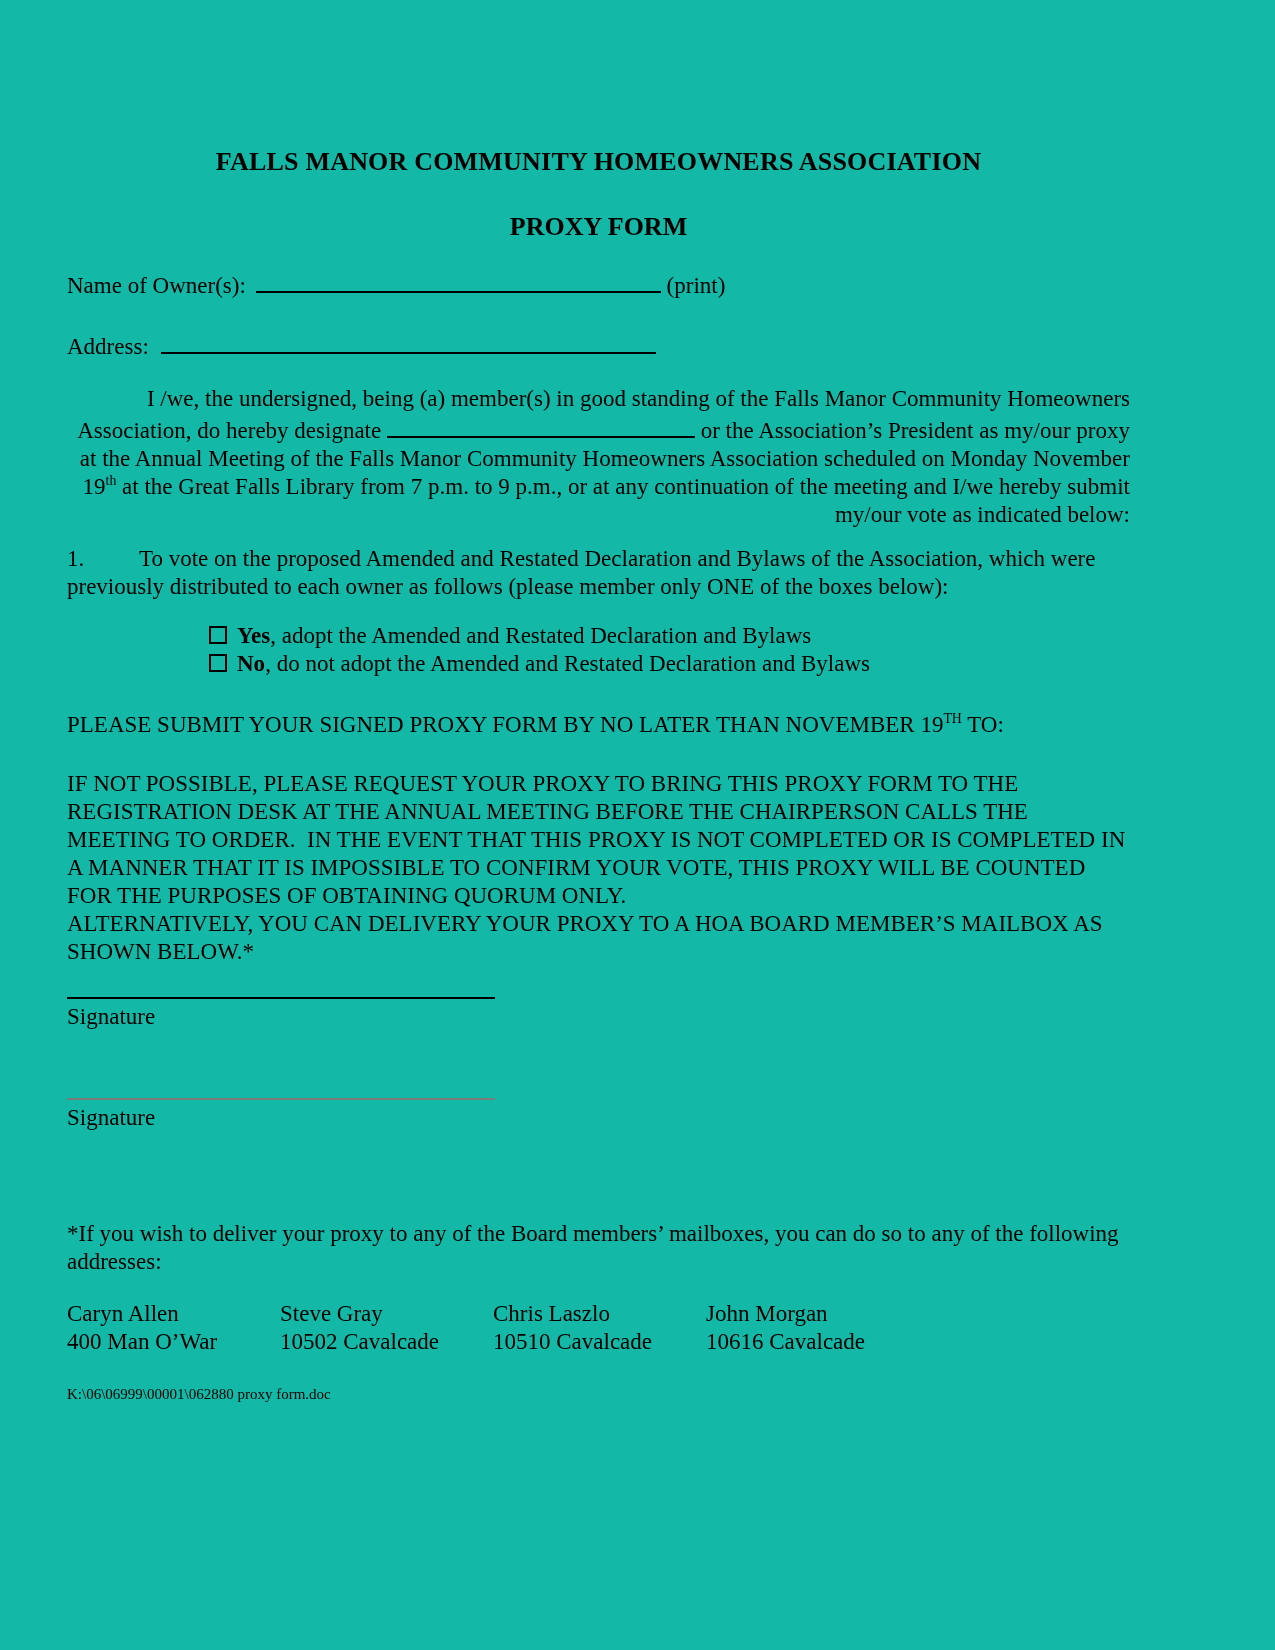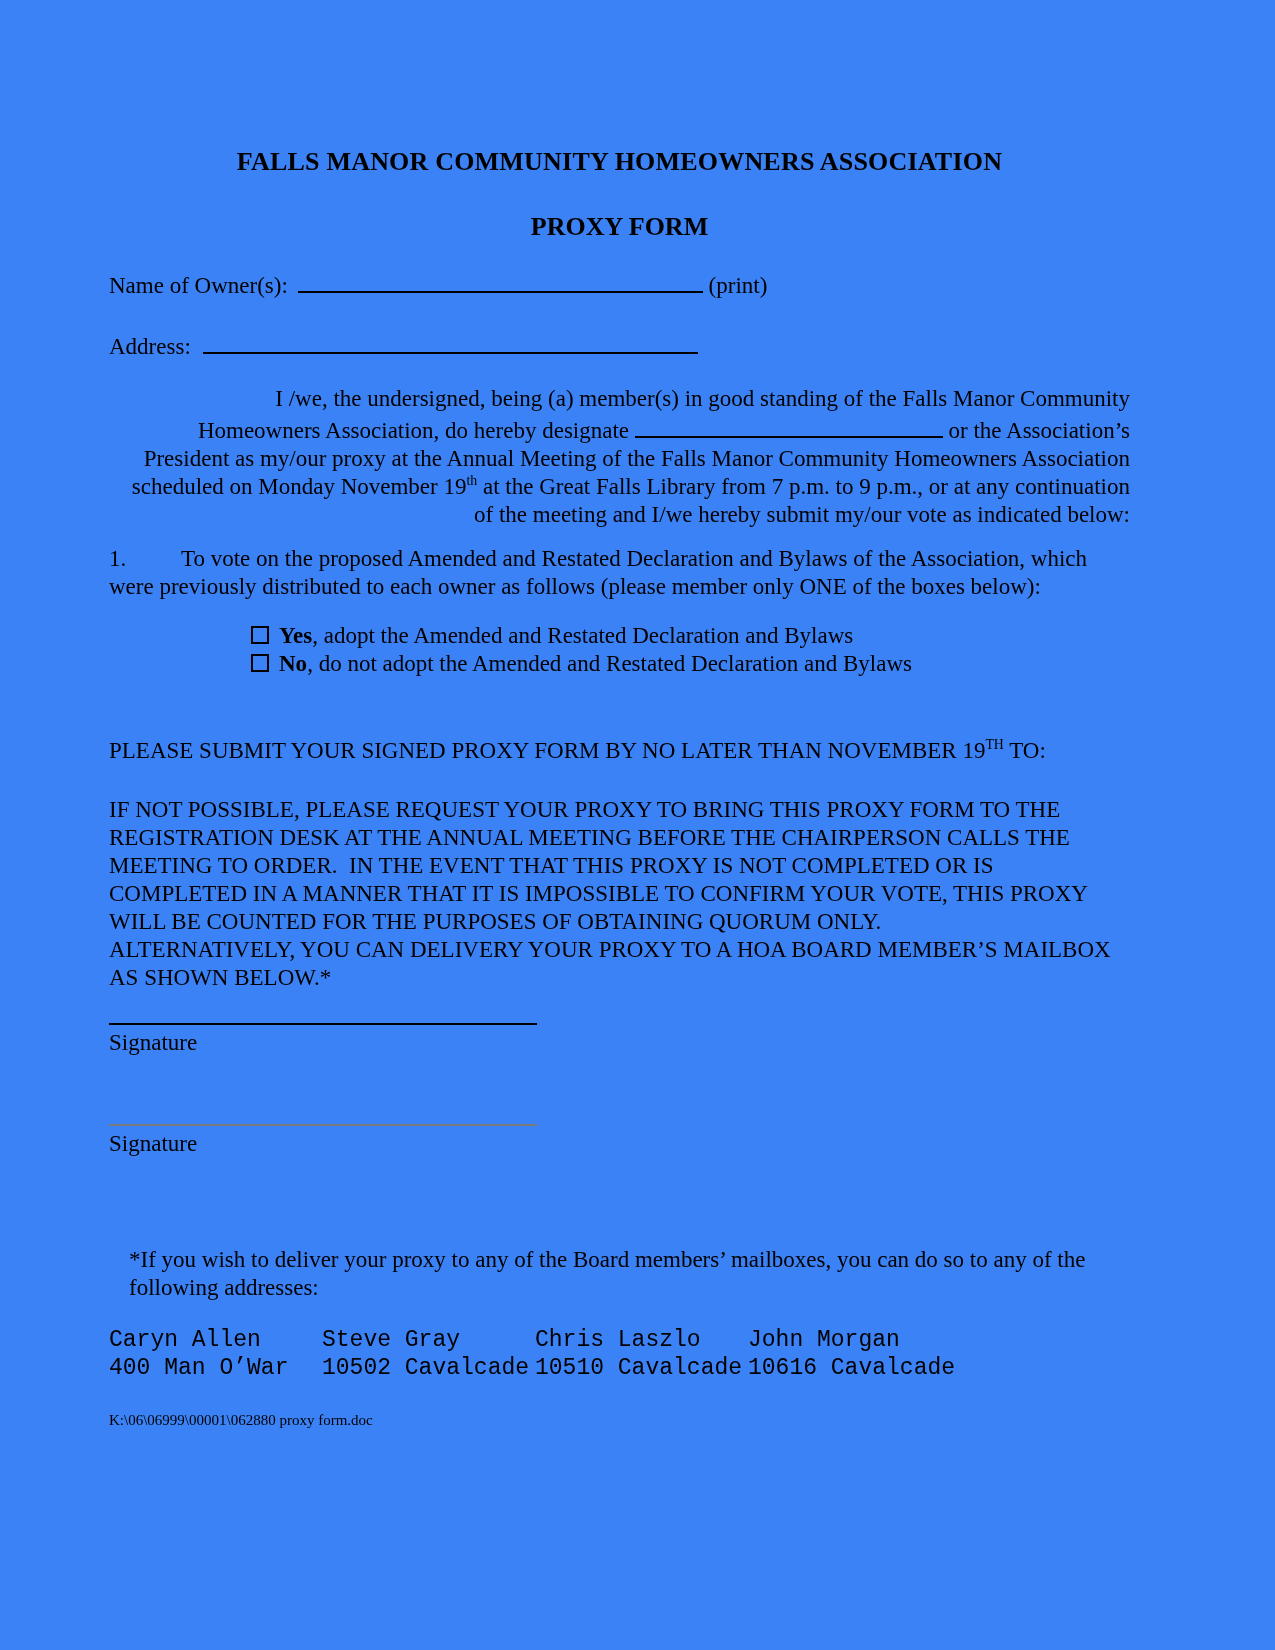--- a/index.html
+++ b/index.html
@@ -1,51 +1,51 @@
 <!DOCTYPE html>
 <html><head>
 <meta charset="utf-8">
 <style>
   html,body{margin:0;padding:0;background:#ffffff;}
   .page{
     position:relative;
     width:1275px;height:1650px;
     margin:0 auto;
-    background:#3b82f6;
+    background:#14b8a6;
     box-sizing:border-box;
-    padding:148px 145px 0 109px;
+    padding:148px 145px 0 67px;
     font-family:"Liberation Serif","DejaVu Serif",serif;
     font-size:23px;line-height:28px;color:#000;
   }
   .center{text-align:center;}
   .doc-title{font-weight:bold;font-size:26px;line-height:28px;letter-spacing:0.2px;}
   .doc-subtitle{font-weight:bold;font-size:26px;line-height:28px;margin-top:37px;}
   .field-row{margin-top:27px;white-space:nowrap;}
   .field-row.address{margin-top:29px;}
   .blank{display:inline-block;border-bottom:2px solid #000;height:1.0em;vertical-align:baseline;}
   .blank.name{width:405px;margin-left:10px;}
   .blank.addr{width:495px;margin-left:12px;}
   .blank.designate{width:308px;}
   .para{margin:0;}
   .intro{margin-top:24px;text-indent:72px;text-align:right;}
   .item1{margin-top:16px;}
   .item-num{display:inline-block;width:72px;}
   sup.sm{font-size:60%;line-height:0;vertical-align:super;}
   .options{margin-top:21px;margin-left:142px;}
   .option{line-height:28px;}
   .checkbox{display:inline-block;width:14px;height:14px;border:2px solid #000;margin-right:10px;vertical-align:-1px;box-sizing:content-box;}
-  .submit-line{margin-top:59px;}
+  .submit-line{margin-top:33px;}
   .submit-address{margin-left:285px;font-weight:bold;}
   .alt-block{margin-top:31px;}
   .sig-line{width:428px;border-top:2px solid #000;margin-top:31px;height:0;}
   .sig-line.gray{border-top-color:#7b7b7b;margin-top:67px;}
   .sig-label{margin-top:4px;line-height:28px;}
-  .footnote{margin-top:88px;margin-left:20px;}
+  .footnote{margin-top:88px;}
   .board-row{margin-top:24px;display:flex;}
-  .board-col{width:213px;flex:0 0 auto;font-family:Liberation Mono, monospace;}
+  .board-col{width:213px;flex:0 0 auto;}
   .board-col:last-child{width:auto;}
   .board-col div{line-height:28px;}
   .doc-footer{margin-top:29px;font-size:15px;line-height:18px;}
 </style>
 </head>
 <body>
 
 <div class="page">
 
   <div class="center doc-title">FALLS MANOR COMMUNITY HOMEOWNERS ASSOCIATION</div>

